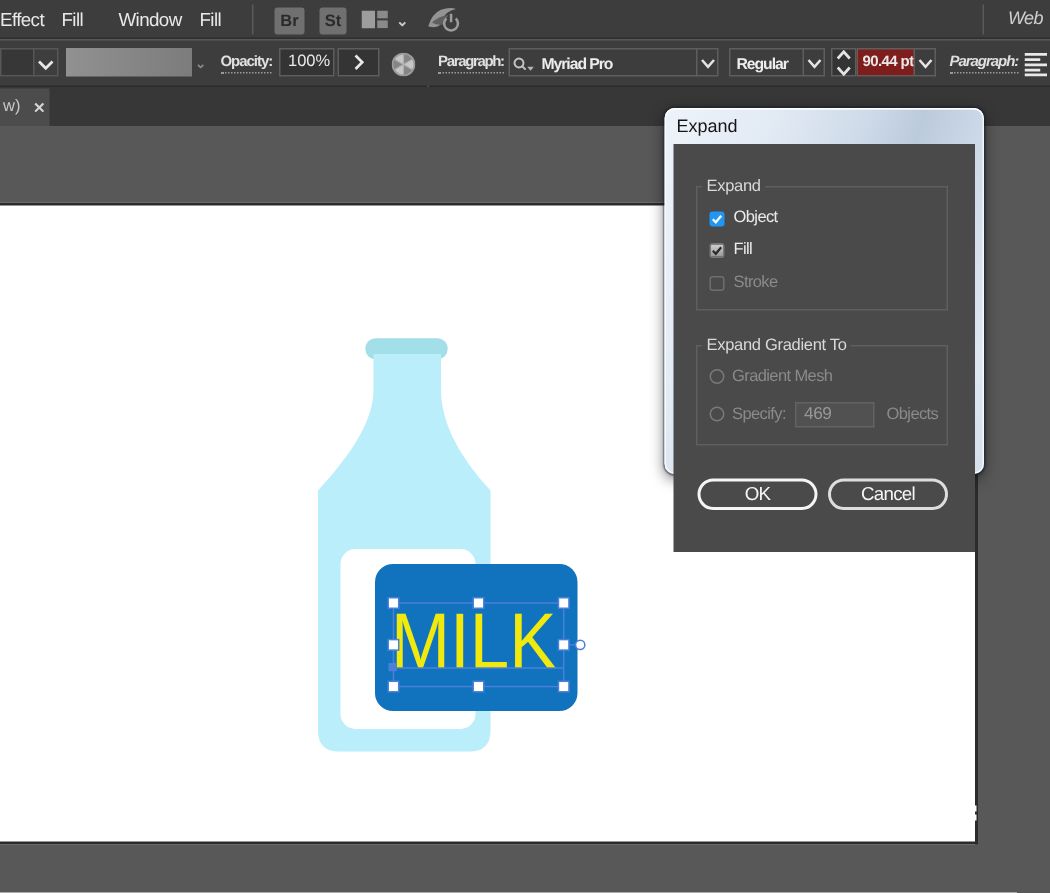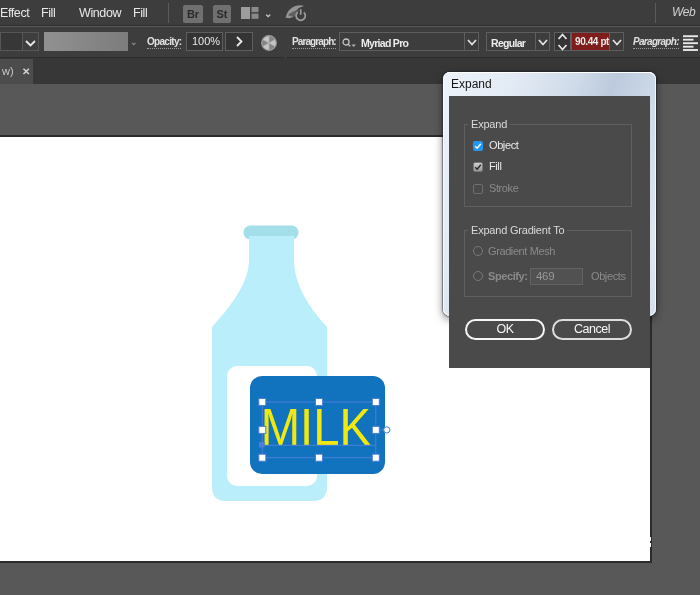--- a/index.html
+++ b/index.html
@@ -213,19 +213,19 @@
     </svg>
   <span class="cblbl" style="left:46px; top:88px;">Fill</span>
   <div class="cb" style="left:30px; top:112px; border:1px solid #6e6e6e;"></div>
   <span class="cblbl dim" style="left:46px; top:110px;">Stroke</span>
 
   <div class="grp" style="left:21px; top:158px; width:168px; height:67px;"></div>
   <div class="grplbl" style="left:25px; top:152px;">Expand Gradient To</div>
   <div class="radio" style="left:30px; top:174px;"></div>
   <span class="cblbl dim" style="left:45px; top:173px;">Gradient Mesh</span>
   <div class="radio" style="left:30px; top:199px;"></div>
-  <span class="cblbl dim" style="left:45px; top:198px;font-weight:bold;">Specify:</span>
+  <span class="cblbl dim" style="left:45px; top:198px;">Specify:</span>
   <div class="abs" style="left:87px; top:196px; width:53px; height:17px; background:#515151; border:1px solid #636363; color:#989898; font-size:11.5px; line-height:15px; padding-left:5px; letter-spacing:-0.3px;">469</div>
   <span class="cblbl dim" style="left:148px; top:198px;">Objects</span>
 
   <div class="btn" style="left:22px; top:247px; border:2.5px solid #f5f5f5;">OK</div>
   <div class="btn" style="left:109px; top:247px; border:2px solid #dddddd;">Cancel</div>
 </div>
 
 </body></html>

